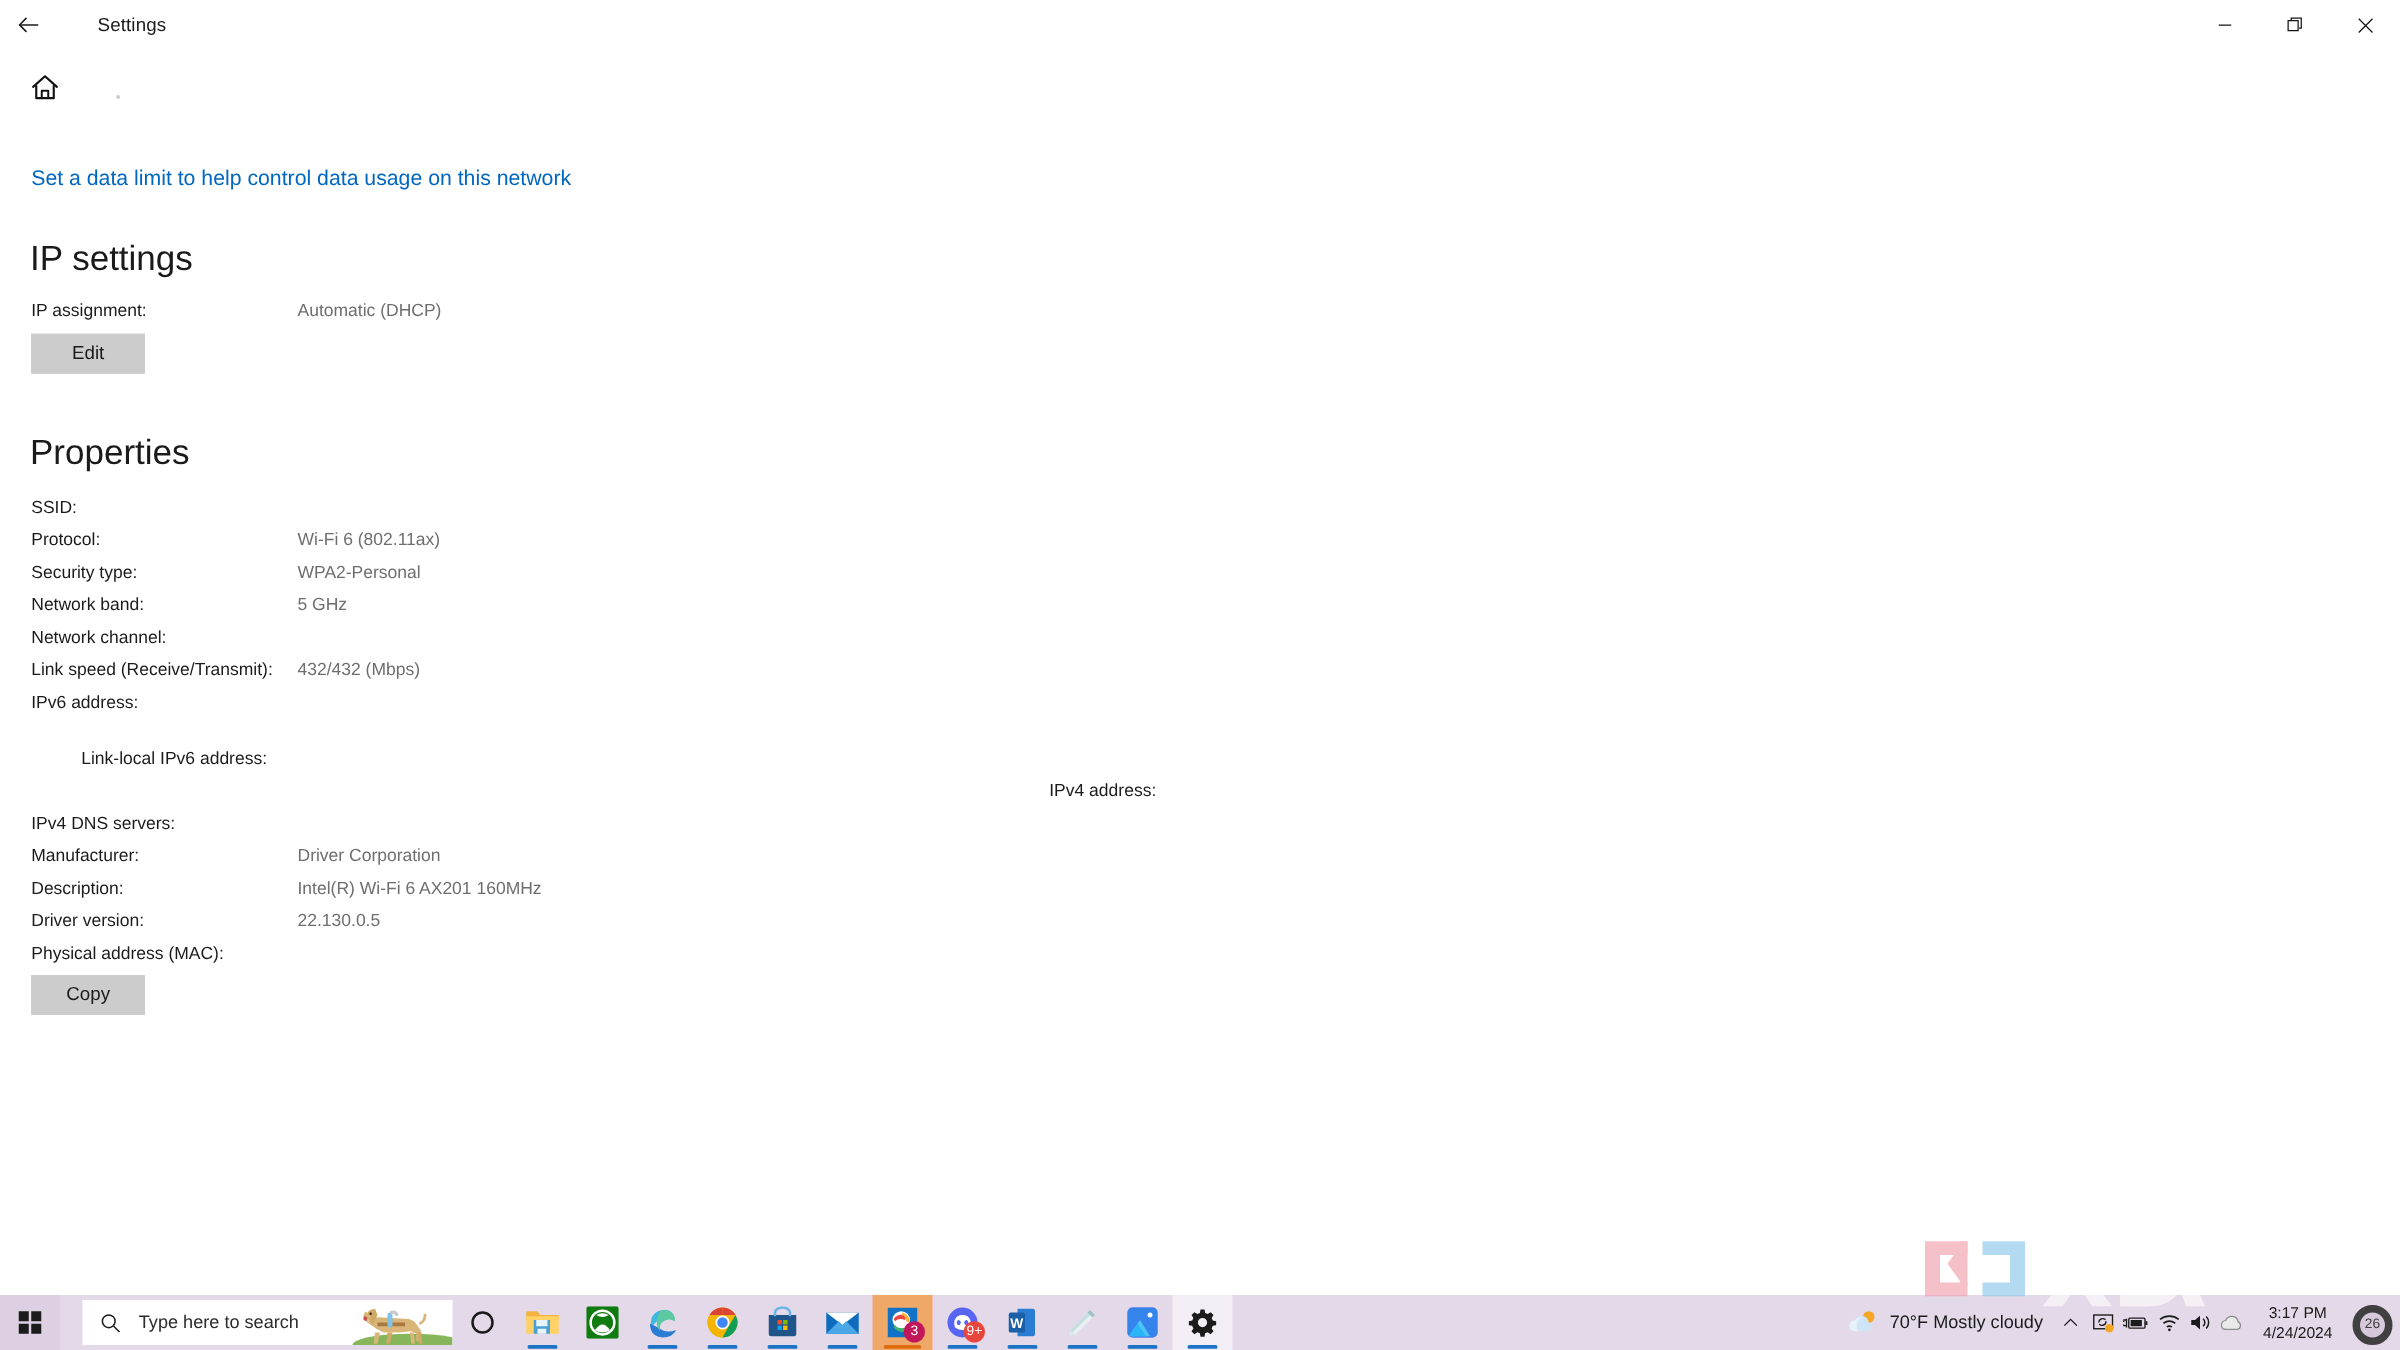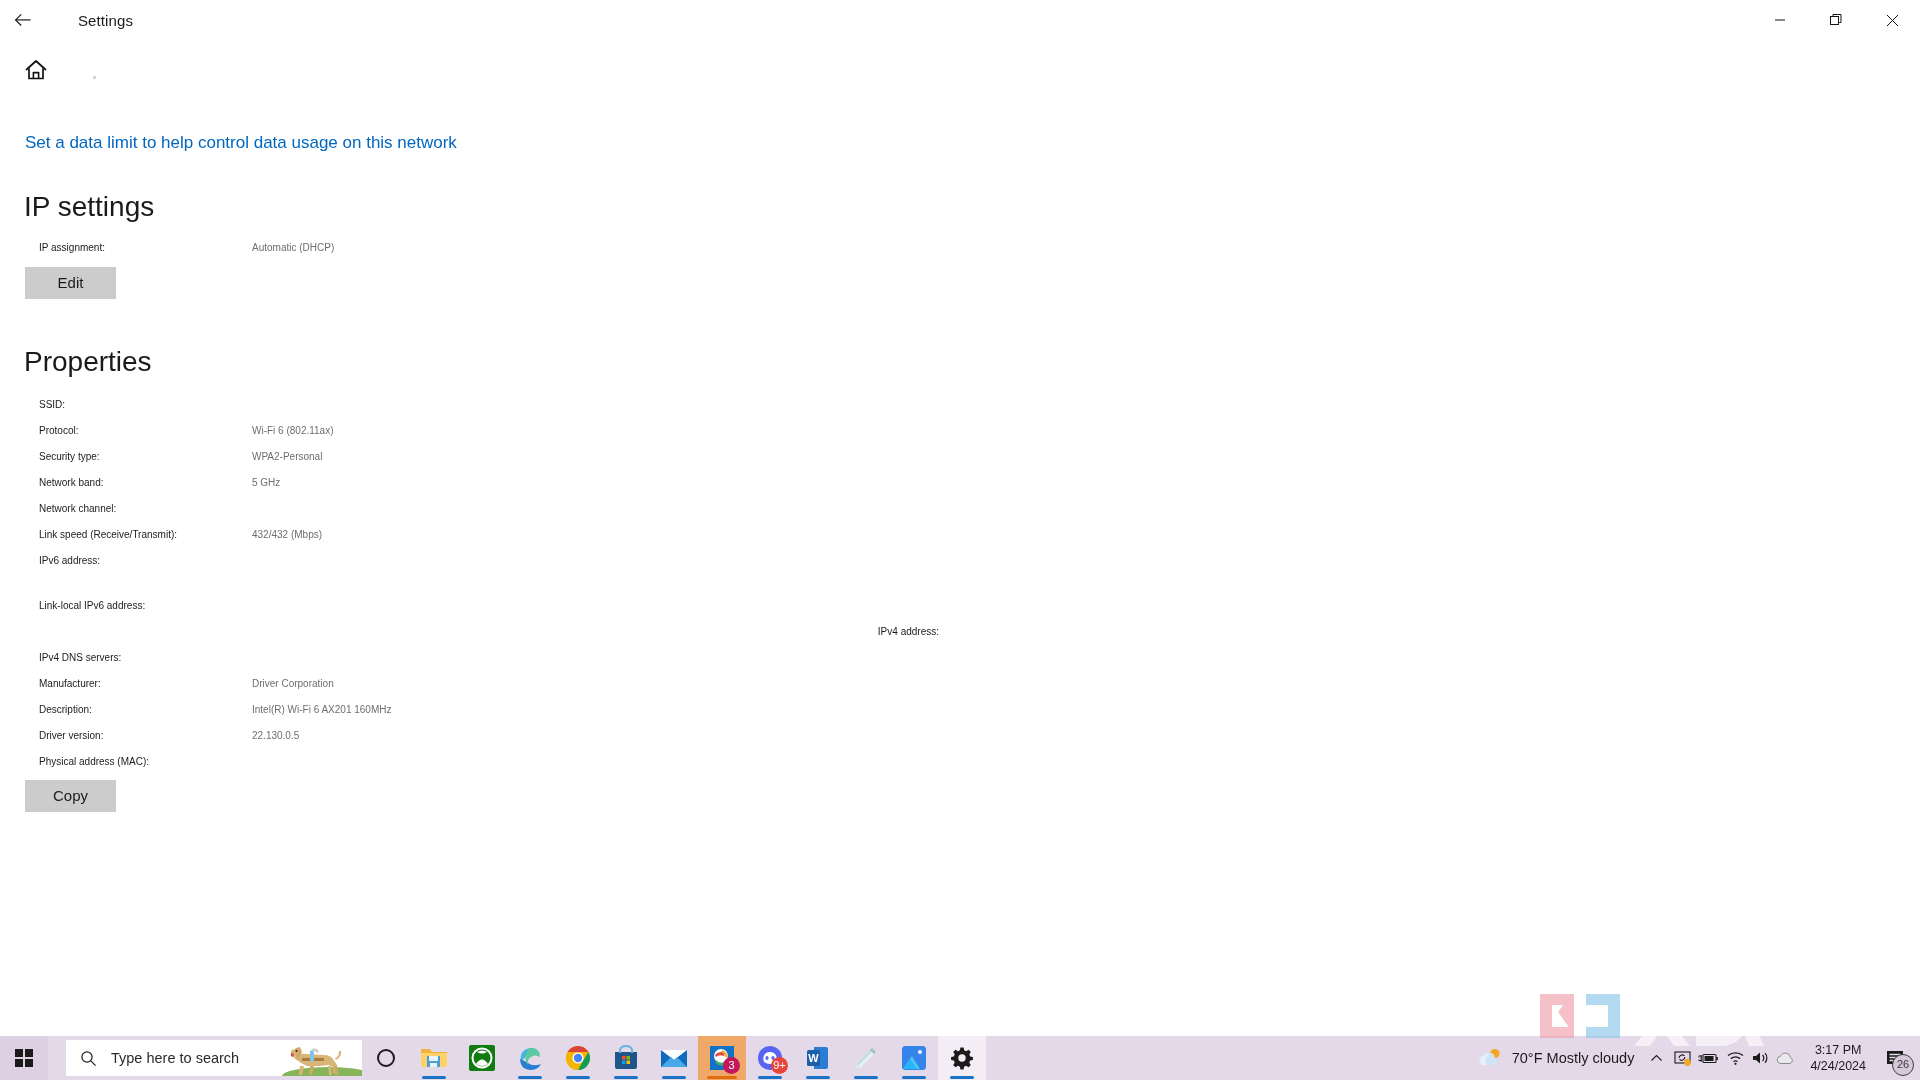--- a/index.html
+++ b/index.html
@@ -103,22 +103,22 @@
     font-size: 28px;
     font-weight: 400;
     color: #1a1a1a;
     line-height: 34px;
   }
   #ip-heading { top: 150px; }
   #props-heading { top: 305px; }
 
   .kv-row {
     position: absolute;
-    left: 39px;
-    font-size: 10px;
+    left: 25px;
+    font-size: 14px;
     line-height: 26px;
     white-space: nowrap;
     width: 900px;
   }
   .kv-label {
     display: inline-block;
     color: #1b1b1b;
   }
   .kv-value {
     position: absolute;
@@ -269,21 +269,21 @@
     width: 40px; height: 44px;
     display:flex; align-items:center; justify-content:center;
     position: relative;
   }
   .notif-badge {
     position:absolute;
     right: 2px; bottom: 4px;
     width: 20px; height: 20px;
     border-radius: 50%;
     background: #d4c8da;
-    border: 1px solid #404040;
+    border: 6px solid #404040;
     color: #3a3a3a;
     font-size: 11px;
     line-height: 18px;
     text-align:center;
   }
 
   
   .watermark {
     position: absolute;
     right: 14px;
@@ -371,21 +371,21 @@
       <span class="kv-value"></span>
     </div>
     <div class="kv-row" style="top:482px;">
       <span class="kv-label">Link speed (Receive/Transmit):</span>
       <span class="kv-value">432/432 (Mbps)</span>
     </div>
     <div class="kv-row" style="top:508px;">
       <span class="kv-label">IPv6 address:</span>
       <span class="kv-value"></span>
     </div>
-    <div class="kv-row" style="top:553px;">
+    <div class="kv-row" style="top:553px;margin-left:40px;">
       <span class="kv-label">Link-local IPv6 address:</span>
       <span class="kv-value"></span>
     </div>
     <div class="kv-row" style="top:579px;text-align:right;">
       <span class="kv-label">IPv4 address:</span>
       <span class="kv-value"></span>
     </div>
     <div class="kv-row" style="top:605px;">
       <span class="kv-label">IPv4 DNS servers:</span>
       <span class="kv-value"></span>

